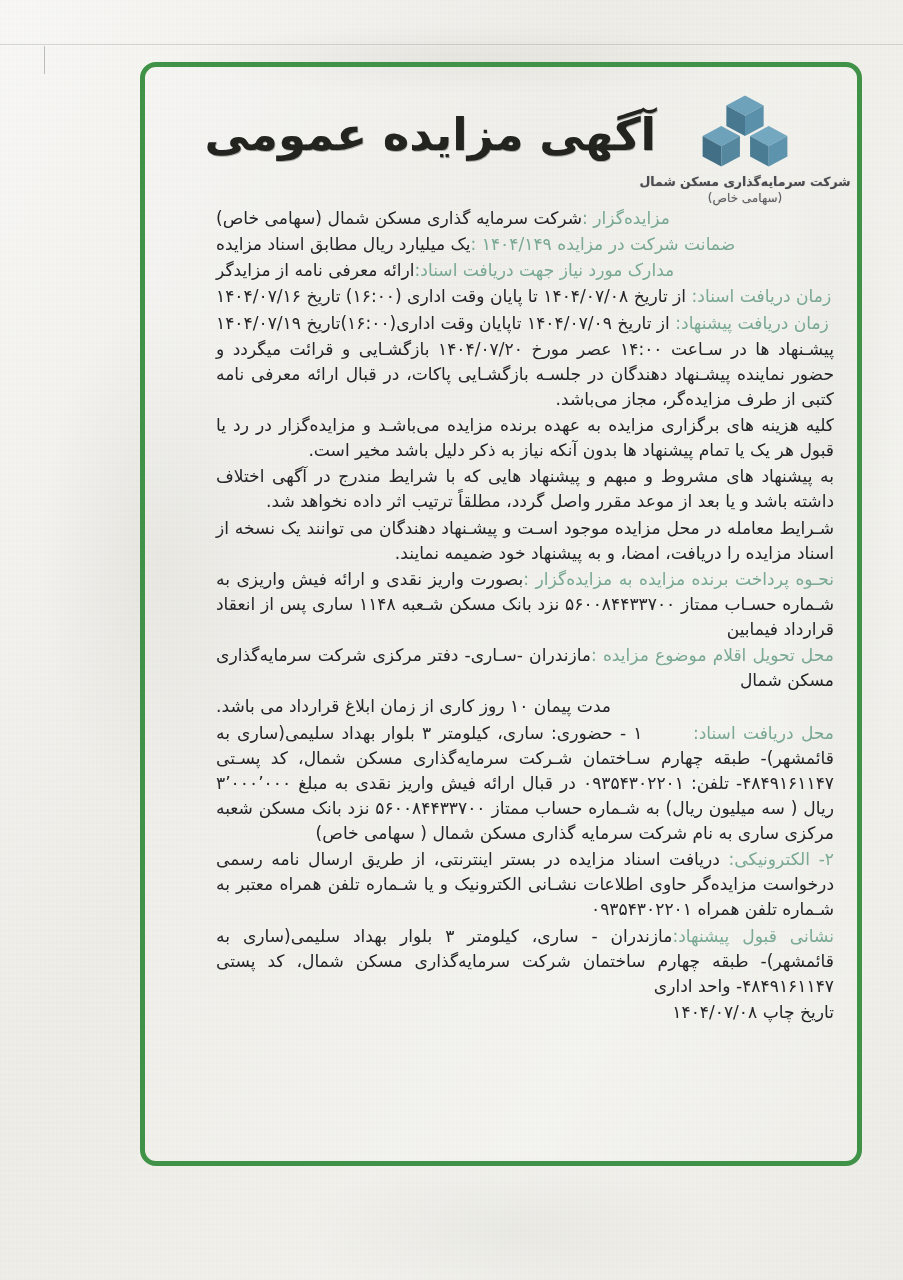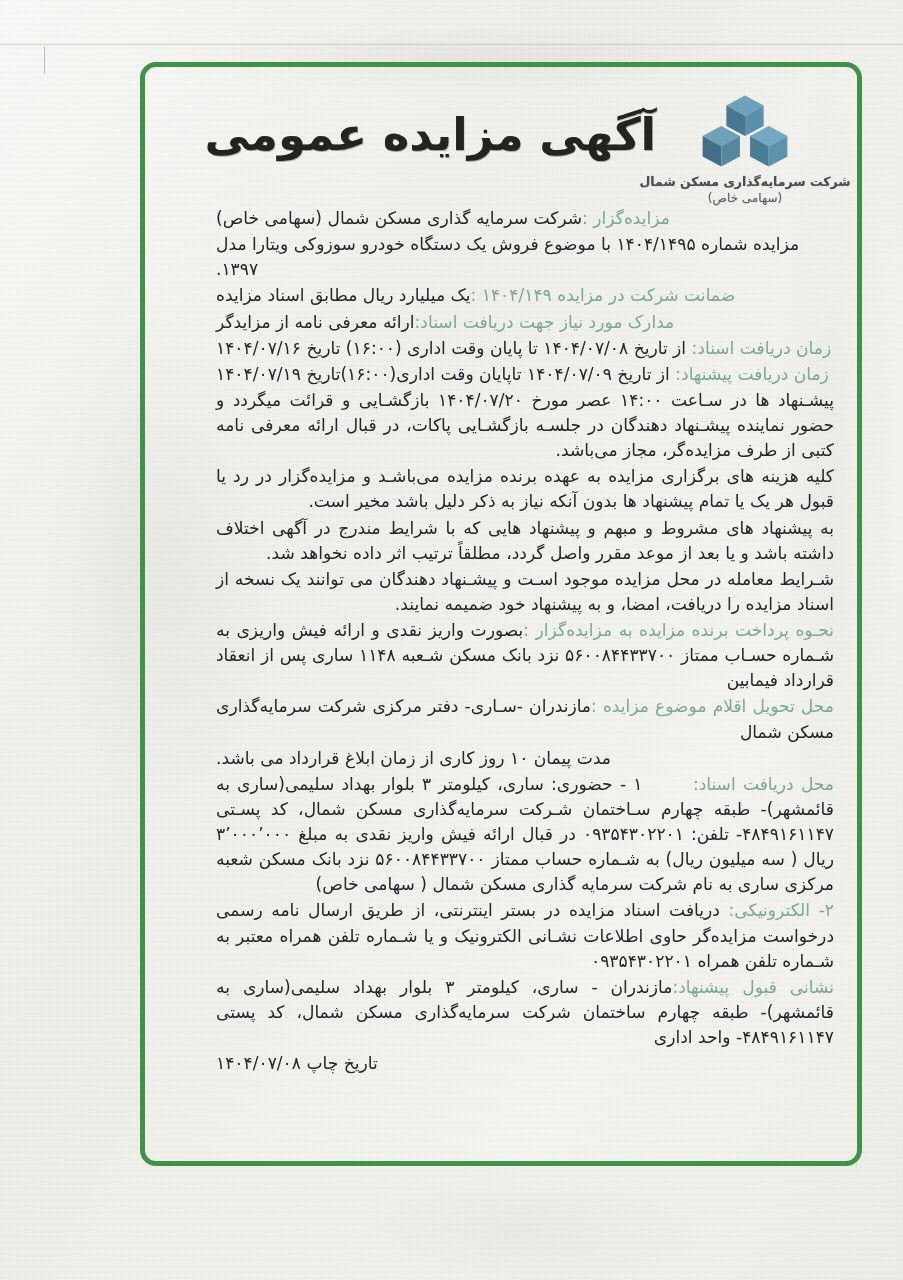--- a/index.html
+++ b/index.html
@@ -86,21 +86,21 @@
     color:#26262a;
     text-align:justify;
     text-justify:inter-word;
     margin-left:48px;
   }
   .body p{margin:0 0 1px 0;}
   .lbl{color:#79a893;font-weight:400;}
   .rtl-l{text-align:left;}
   .blk{margin-bottom:3px;}
 
-  .print-date{text-align:left;margin-top:1px;}
+  .print-date{text-align:right;margin-top:1px;}
 </style>
 </head>
 <body>
 
 <div class="paper"></div>
 <div class="smudge s1"></div>
 <div class="smudge s2"></div>
 <div class="smudge s3"></div>
 <div class="smudge s4"></div>
 <div class="scanline2"></div>
@@ -136,21 +136,20 @@
     </div>
   </div>
 
   <div class="body">
 
     <p class="rtl-l">
       <span class="lbl">مزایده‌گزار :</span><span>شرکت سرمایه گذاری مسکن شمال (سهامی خاص)</span>
     </p>
 
 
-    <p class="rtl-l">مزایده شماره ۱۴۰۴/۱۴۹۵ با موضوع فروش یک دستگاه خودرو سوزوکی ویتارا مدل ۱۳۹۷.</p>
 
     <p class="rtl-l">
       <span class="lbl">ضمانت شرکت در مزایده ۱۴۰۴/۱۴۹ :</span><span>یک میلیارد ریال مطابق اسناد مزایده</span>
     </p>
 
     <p class="rtl-l">
       <span class="lbl">مدارک مورد نیاز جهت دریافت اسناد:</span><span>ارائه معرفی نامه از مزایدگر</span>
     </p>
 
     <p class="rtl-l">

